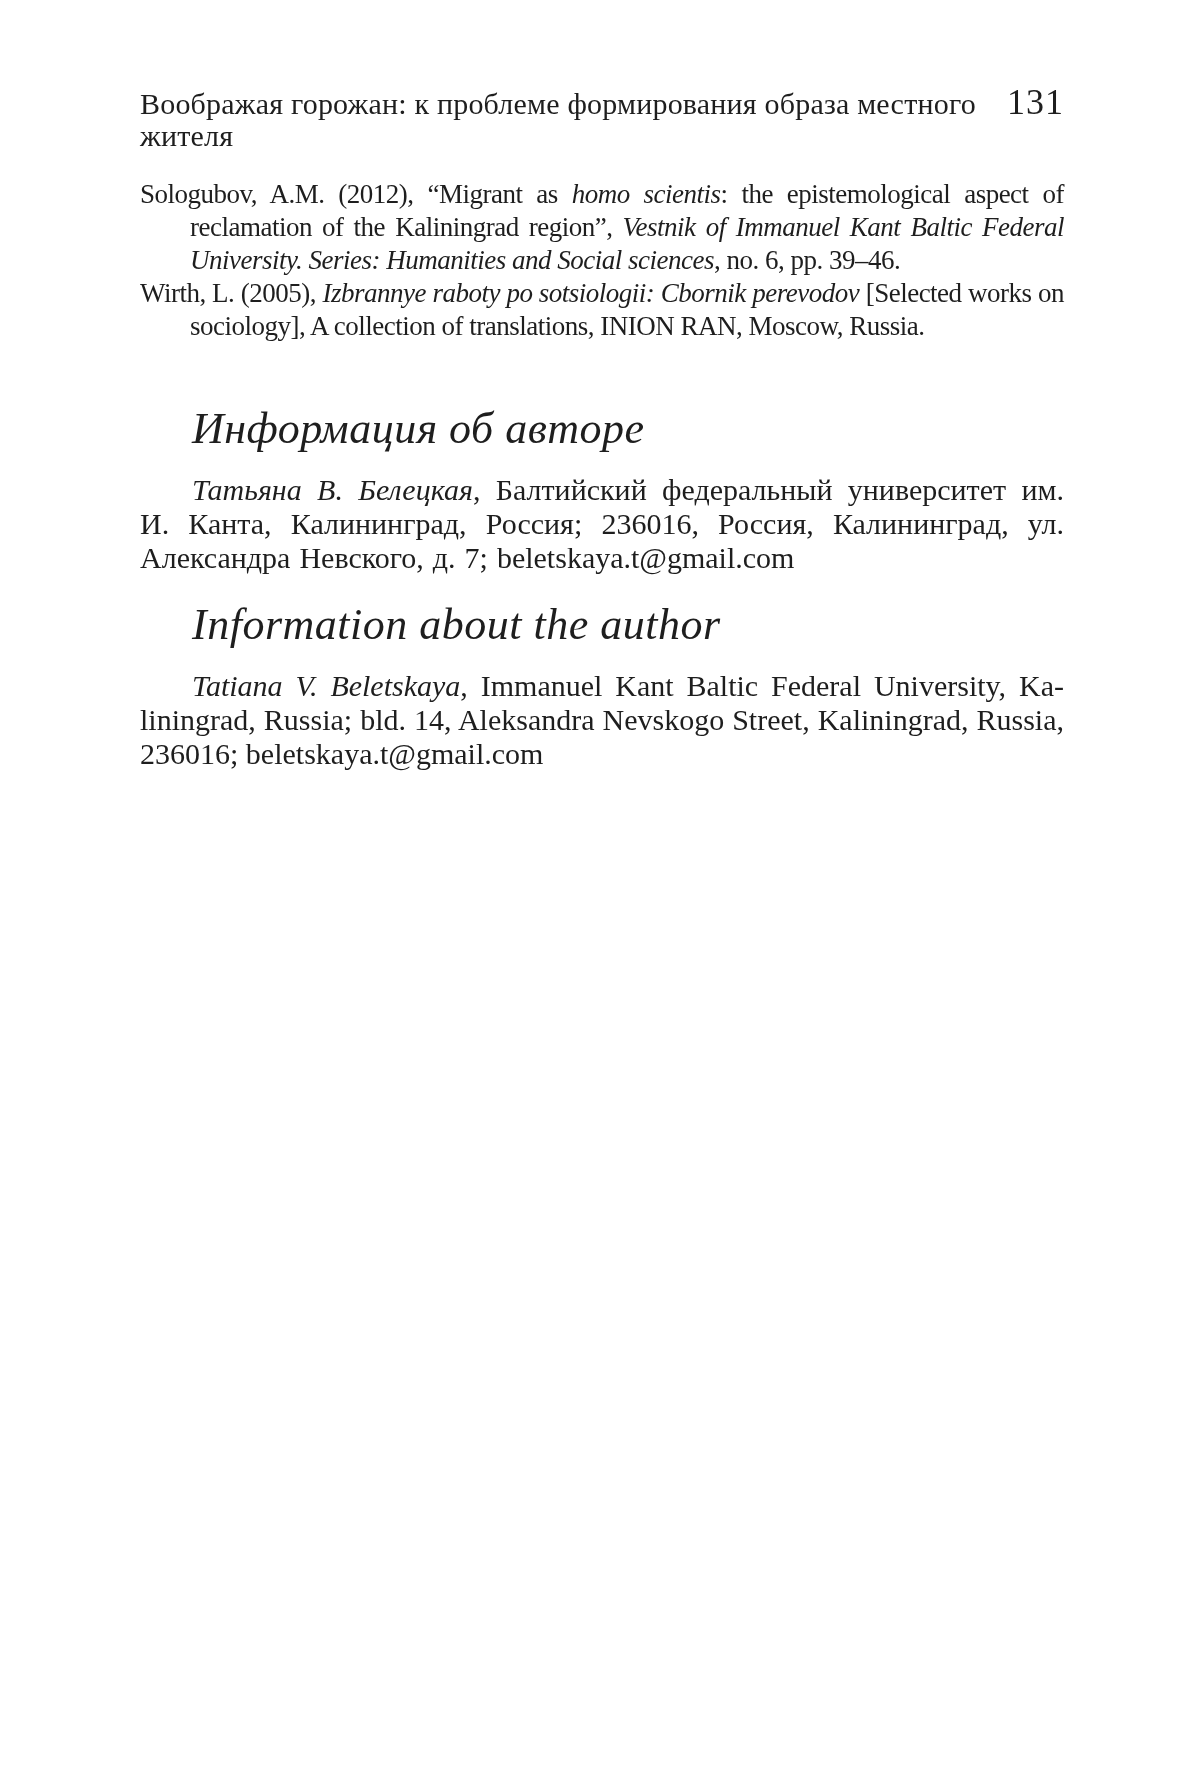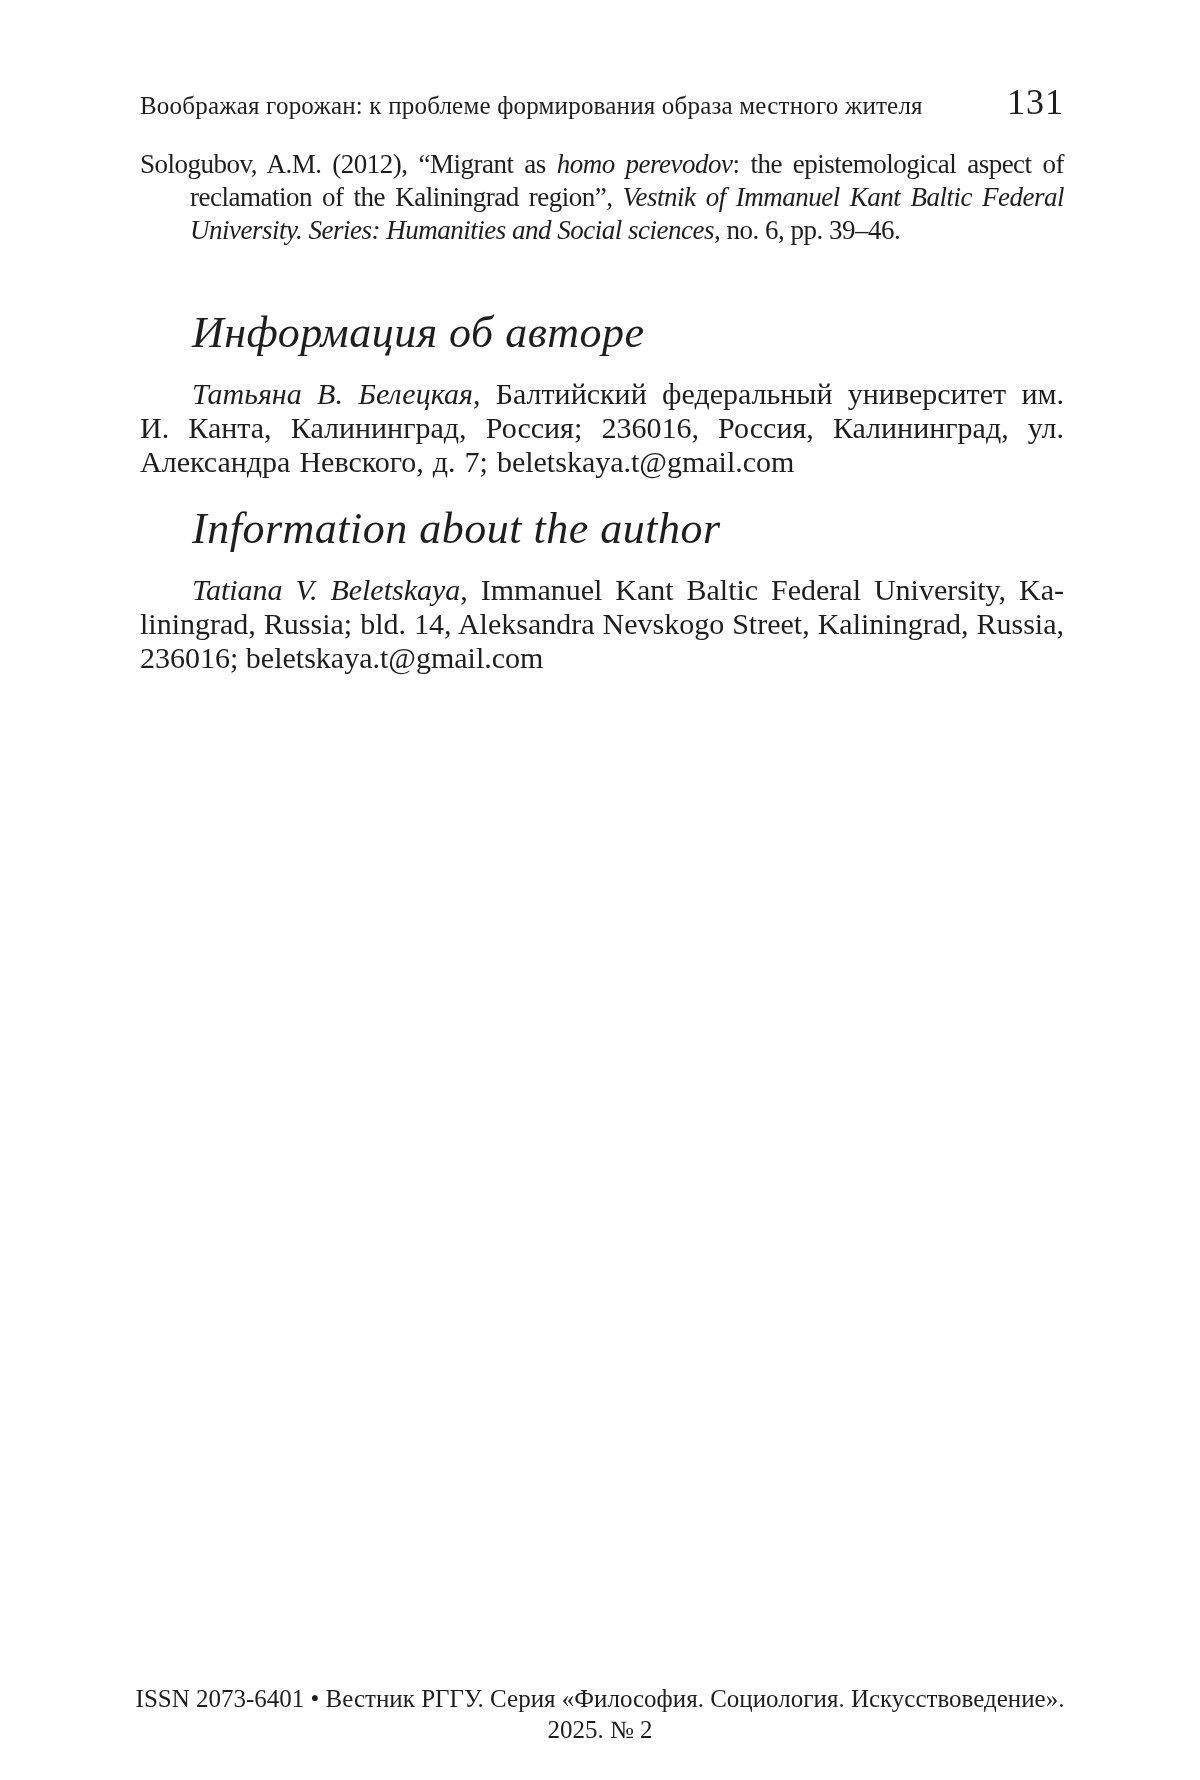--- a/index.html
+++ b/index.html
@@ -25,21 +25,21 @@
     top: 84px;
     width: 924px;
   }
   .running-header {
     display: flex;
     justify-content: space-between;
     align-items: baseline;
     margin-bottom: 26px;
   }
   .running-title {
-    font-size: 25px;
+    font-size: 30px;
     line-height: 32px;
     letter-spacing: 0.2px;
   }
   .page-number {
     font-size: 36px;
     line-height: 36px;
     letter-spacing: 1px;
   }
   .references {
     margin: 0;
@@ -96,30 +96,27 @@
 
 <div class="page">
   <div class="content">
 
     <div class="running-header">
       <span class="running-title">Воображая горожан: к проблеме формирования образа местного жителя</span>
       <span class="page-number">131</span>
     </div>
 
     <div class="references">
-      <p class="ref-entry"><span>Sologubov, A.M. (2012), “Migrant as </span><i>homo perevodov</i><span>: the epistemological aspect of reclamation of the Kaliningrad region”, </span><i>Vestnik of Immanuel Kant Baltic Federal University. Series: Humanities and Social sciences</i><span>, no. 6, pp. 39–46.</span></p>
+      <p class="ref-entry"><span>Sologubov, A.M. (2012), “Migrant as </span><i>homo scientis</i><span>: the epistemological aspect of reclamation of the Kaliningrad region”, </span><i>Vestnik of Immanuel Kant Baltic Federal University. Series: Humanities and Social sciences</i><span>, no. 6, pp. 39–46.</span></p>
+      <p class="ref-entry"><span>Wirth, L. (2005), </span><i>Izbrannye raboty po sotsiologii: Cbornik perevodov</i><span> [Selected works on sociology], A collection of translations, INION RAN, Moscow, Russia.</span></p>
     </div>
 
     <h2 class="section-heading ru">Информация об авторе</h2>
 
     <p class="body-para ru"><i>Татьяна В. Белецкая</i><span>, Балтийский федеральный университет им. И. Канта, Калининград, Россия; 236016, Россия, Калининград, ул. Александра Невского, д. 7; beletskaya.t@gmail.com</span></p>
 
     <h2 class="section-heading en">Information about the author</h2>
 
     <p class="body-para en"><i>Tatiana V. Beletskaya</i><span>, Immanuel Kant Baltic Federal University, Ka­liningrad, Russia; bld. 14, Aleksandra Nevskogo Street, Kaliningrad, Russia, 236016; beletskaya.t@gmail.com</span></p>
 
   </div>
 
-  <div class="page-footer">
-    <div class="footer-line">ISSN 2073-6401 • Вестник РГГУ. Серия «Философия. Социология. Искусствоведение».</div>
-    <div class="footer-line">2025. № 2</div>
-  </div>
 </div>
 
 </body></html>

